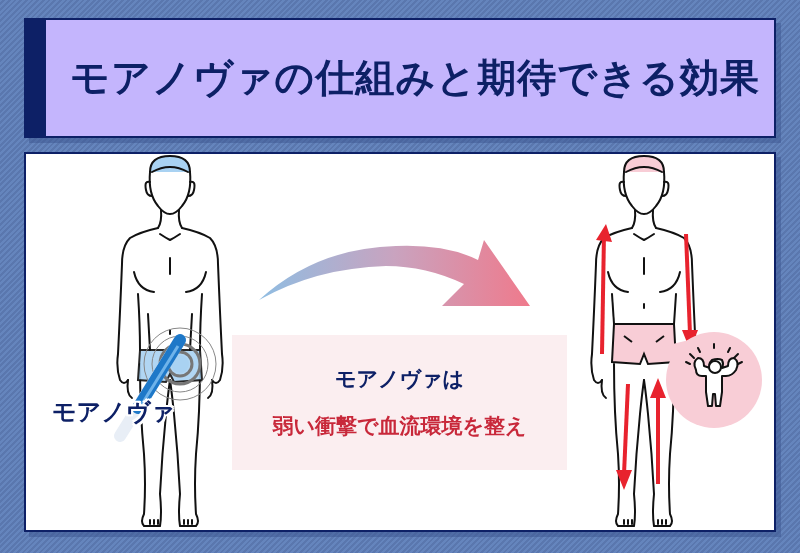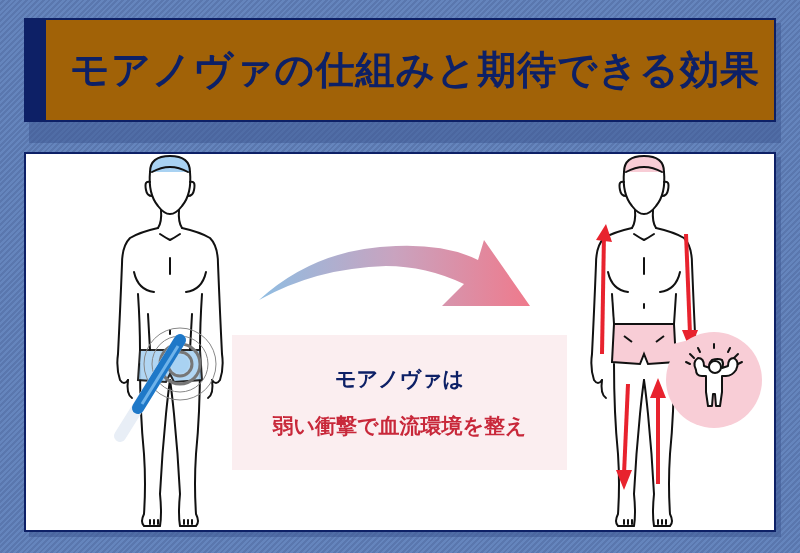--- a/index.html
+++ b/index.html
@@ -8,22 +8,22 @@
     position: relative;
     font-family: "DejaVu Sans", "Liberation Sans", sans-serif;
     background-color: #5f7cb4;
     background-image: repeating-linear-gradient(135deg, #6585bd 0px, #6585bd 2px, #5a77ae 2px, #5a77ae 4px);
   }
   .title-shadow {
     position: absolute; left: 29px; top: 23px; width: 752px; height: 120px;
     background: #3f5a93; opacity: 0.55;
   }
   .title-box {
-    position: absolute; left: 24px; top: 18px; width: 752px; height: 104px;
-    background: #a16207; border: 2px solid #0d2066;
+    position: absolute; left: 24px; top: 18px; width: 752px; height: 120px;
+    background: #c4b5fd; border: 2px solid #0d2066;
   }
   .title-bar {
     position: absolute; left: 0; top: 0; width: 20px; height: 100%;
     background: #0d2066;
   }
   .title-text {
     position: absolute; left: 40px; top: 0; right: 10px; height: 100%;
     display: flex; align-items: center; justify-content: center;
     font-size: 39px; font-weight: bold; color: #0d2066; letter-spacing: 1px;
   }
@@ -112,20 +112,21 @@
     </g>
     <circle cx="100" cy="210" r="9" fill="#a9d2f2"></circle>
 
     <g>
       <path d="M40 282 L100 186" stroke="#e8eef6" stroke-width="12" stroke-linecap="round"></path>
       <path d="M58 254 L100 186" stroke="#1e78c8" stroke-width="12" stroke-linecap="round"></path>
       <path d="M62 250 L98 192" stroke="#6fb3ea" stroke-width="3"></path>
     </g>
   </svg>
 
+  <div class="device-label">モアノヴァ</div>
 
   <svg width="290" height="80" viewBox="0 0 290 80" style="left:230px; top:82px;">
     <defs>
       <linearGradient id="arrowGrad" x1="0" y1="0" x2="1" y2="0">
         <stop offset="0" stop-color="#8fbde2"></stop>
         <stop offset="0.5" stop-color="#c9a3bf"></stop>
         <stop offset="1" stop-color="#ef7a8c"></stop>
       </linearGradient>
     </defs>
     <path d="M3 64 Q60 12 140 10 Q190 8 222 24 L228 4 L274 70 L186 70 L208 48 Q170 30 130 30 Q60 32 3 64 Z" fill="url(#arrowGrad)"></path>

